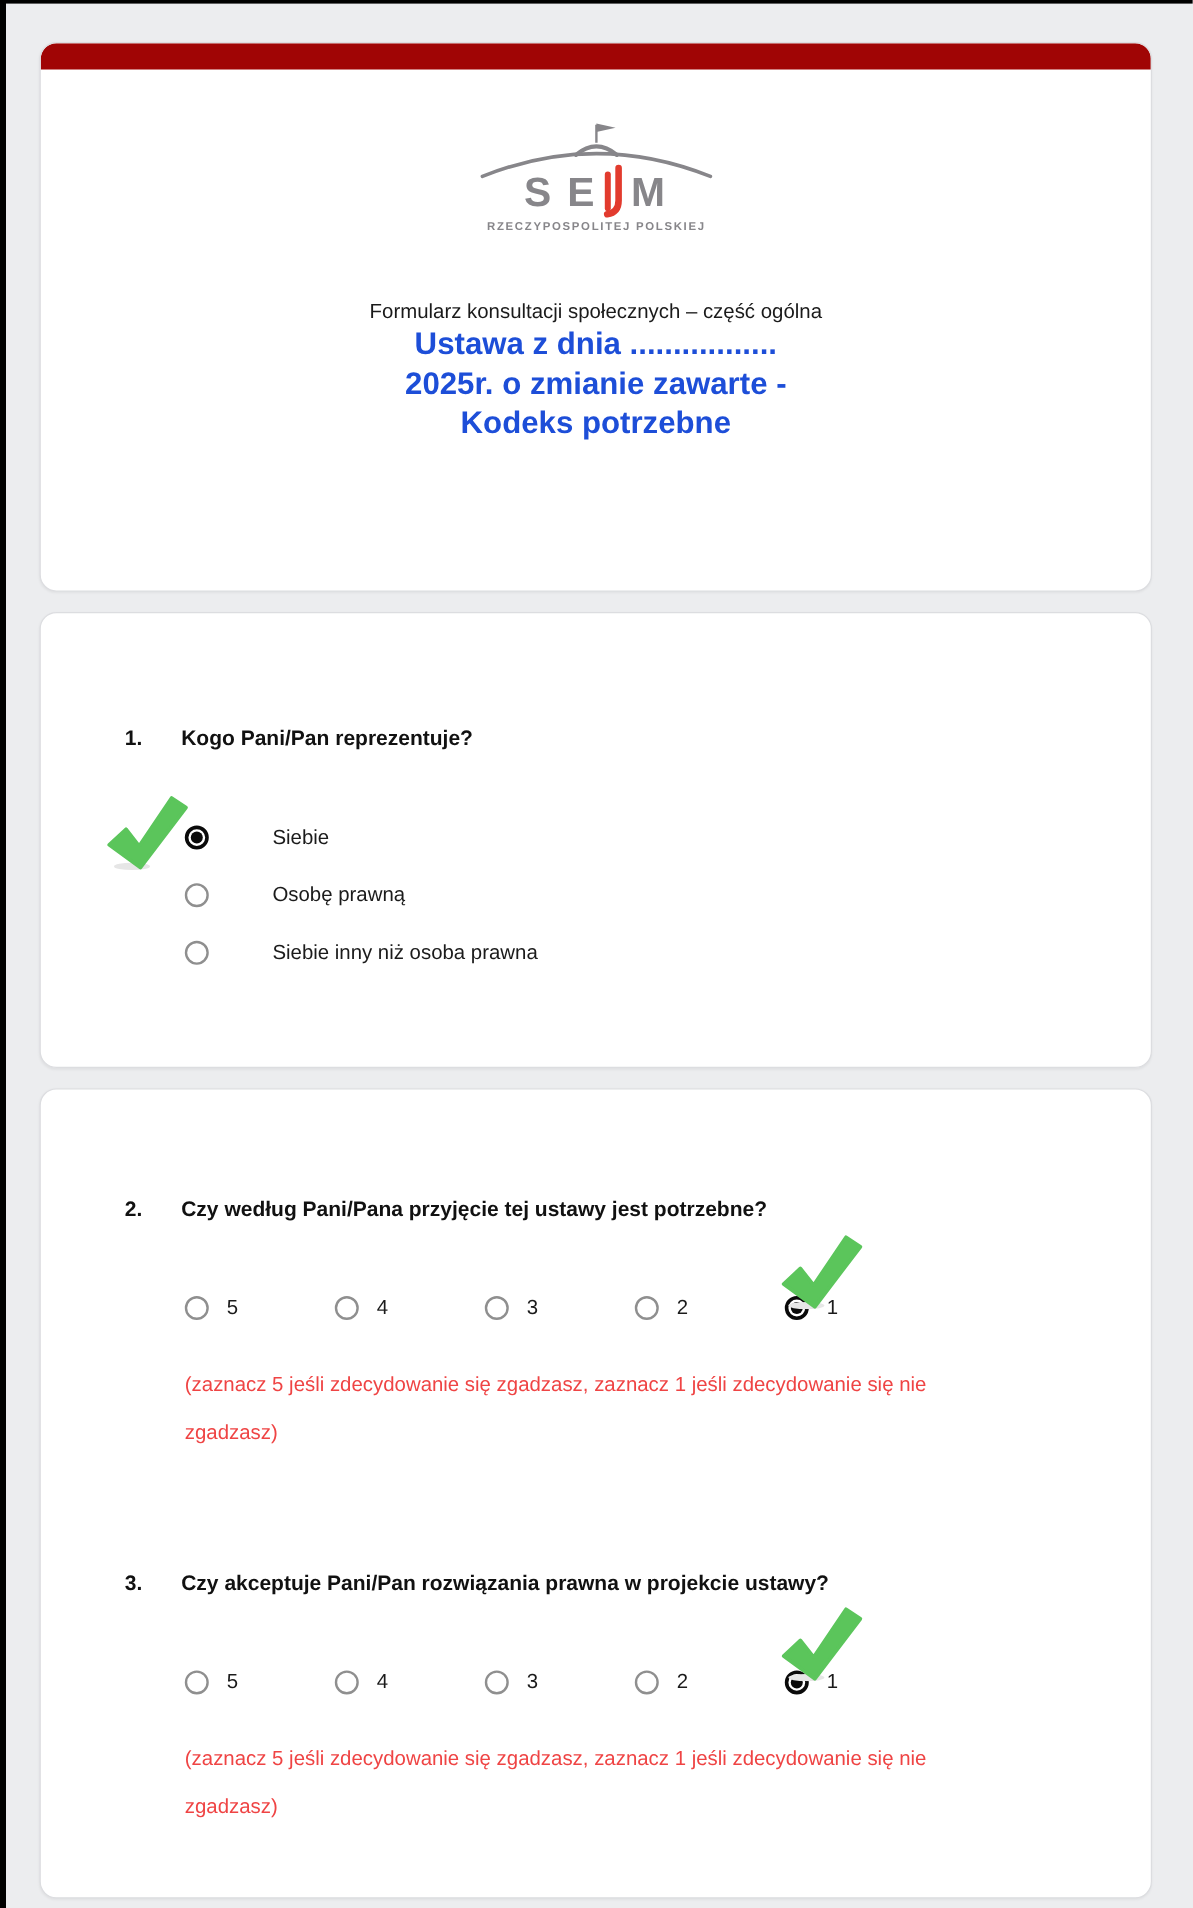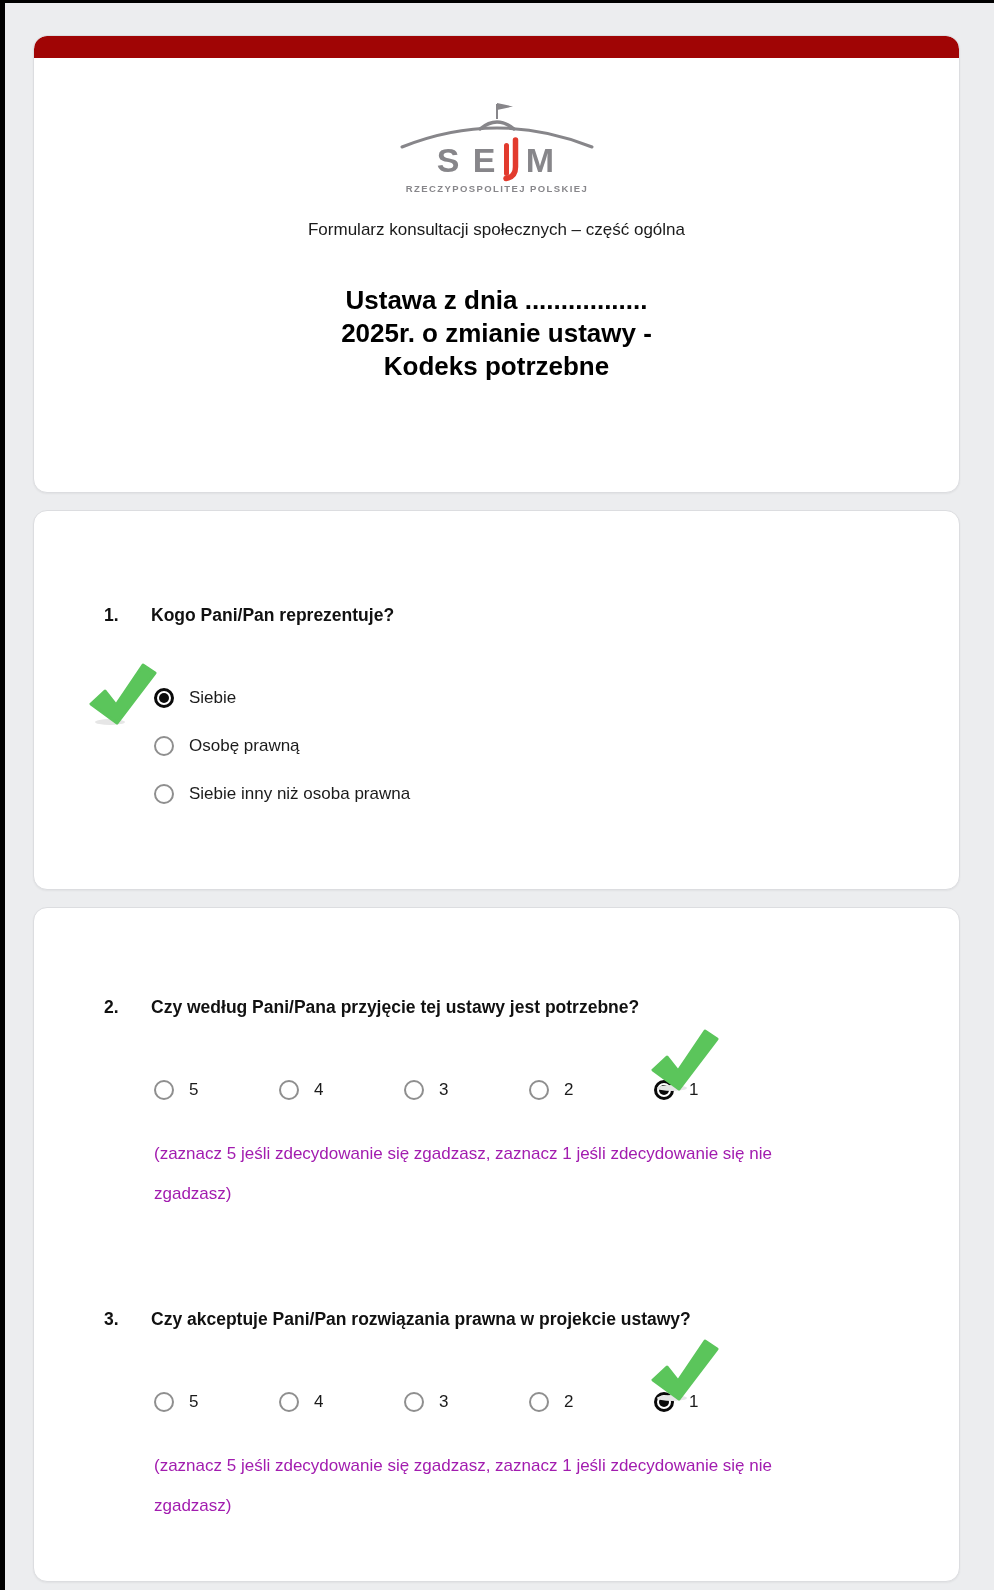--- a/index.html
+++ b/index.html
@@ -16,46 +16,46 @@
 
   .card{
     background:#fff;border:1px solid #dcdde0;border-radius:14px;
     box-sizing:border-box;overflow:hidden;position:relative;
     box-shadow:0 1px 2px rgba(0,0,0,.05);
   }
   .header-card{height:458px;padding:0;}
   .red-bar{height:22px;background:#a00505;border-radius:13px 13px 0 0;}
   .header-content{text-align:center;}
   .logo{margin-top:40px;width:210px;height:100px;display:inline-block;}
-  .form-subtitle{margin-top:18px;font-size:17px;color:#1a1a1a;}
-  .form-title{margin-top:44px;font-size:26px;line-height:33px;font-weight:bold;color:#000000;}
+  .form-subtitle{margin-top:47px;font-size:17px;color:#1a1a1a;}
+  .form-title{font-size:26px;line-height:33px;font-weight:bold;color:#1d4ed8;}
 
   .question-card-1{height:380px;margin-top:17px;padding:93px 70px 0 70px;}
   .question-card-23{height:675px;margin-top:17px;padding:88px 70px 0 70px;}
 
   .q-head{display:flex;font-size:17.5px;font-weight:bold;color:#111;line-height:22px;}
   .q-num{width:47px;flex:0 0 47px;}
 
   .options{margin-top:62px;margin-left:50px;}
-  .option-row{display:flex;align-items:center;height:20px;margin-bottom:28px;}
+  .option-row{display:flex;align-items:center;height:20px;margin-bottom:28px;gap:38px;}
   .option-label{margin-left:15px;font-size:17px;color:#1b1b1b;}
 
   .radio{width:20px;height:20px;border-radius:50%;box-sizing:border-box;
          border:2px solid #8f8f8f;background:#fff;flex:0 0 20px;position:relative;cursor:pointer;}
   .radio.selected{border:3px solid #0a0a0a;}
   .radio.selected::after{
     content:"";position:absolute;left:50%;top:50%;width:10px;height:10px;
     margin:-5px 0 0 -5px;border-radius:50%;background:#0a0a0a;
   }
 
   .scale-row{display:flex;margin-left:50px;margin-top:62px;height:20px;}
   .scale-item{width:125px;flex:0 0 125px;display:flex;align-items:center;}
   .scale-label{margin-left:15px;font-size:17px;color:#1b1b1b;}
 
-  .note{margin-top:34px;margin-left:50px;width:660px;font-size:17px;line-height:40px;color:#a21caf;}
+  .note{margin-top:34px;margin-left:50px;width:660px;font-size:17px;line-height:40px;color:#ef4444;}
   .q3-block{margin-top:94px;}
 
   .check{position:absolute;z-index:5;pointer-events:none;}
   .check-q1{left:55px;top:152px;width:68px;height:62px;}
   .check-q2{left:615px;top:121px;width:72px;height:62px;}
   .check-q3{left:615px;top:431px;width:72px;height:62px;}
 </style>
 </head>
 <body>
 
@@ -85,21 +85,21 @@
         </g>
         <text x="148" y="74" text-anchor="middle" font-size="34" font-weight="600" fill="#87868a">M</text>
 
         <text x="105" y="94" text-anchor="middle" font-size="9.5" letter-spacing="1.4" font-weight="bold" fill="#87868a">RZECZYPOSPOLITEJ POLSKIEJ</text>
       </svg>
 
       <div class="form-subtitle">Formularz konsultacji społecznych – część ogólna</div>
 
       <div class="form-title">
         <div>Ustawa z dnia .................</div>
-        <div>2025r. o zmianie ustawy -</div>
+        <div>2025r. o zmianie zawarte -</div>
         <div>Kodeks potrzebne</div>
       </div>
     </div>
   </div>
 
   <div class="card question-card-1">
     <div class="q-head">
       <div class="q-num">1.</div>
       <div>Kogo Pani/Pan reprezentuje?</div>
     </div>

